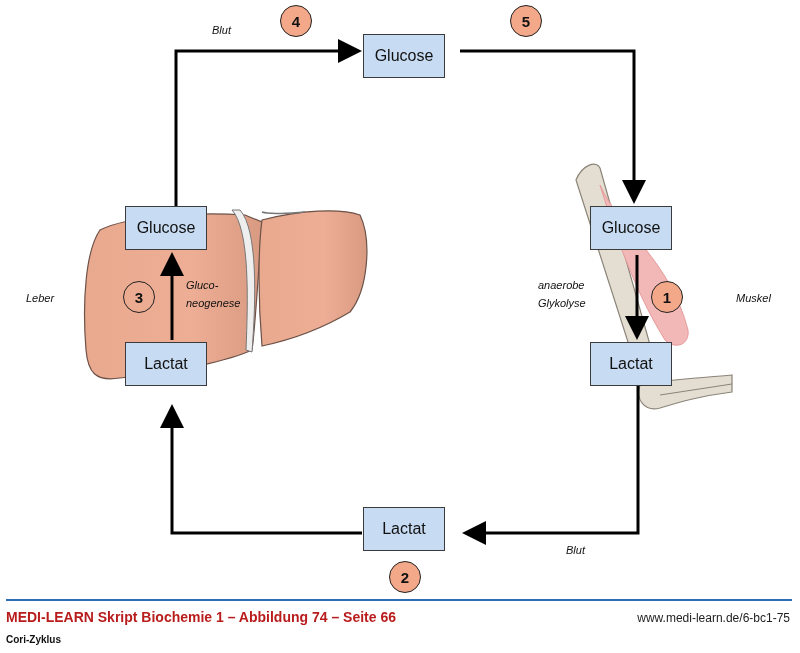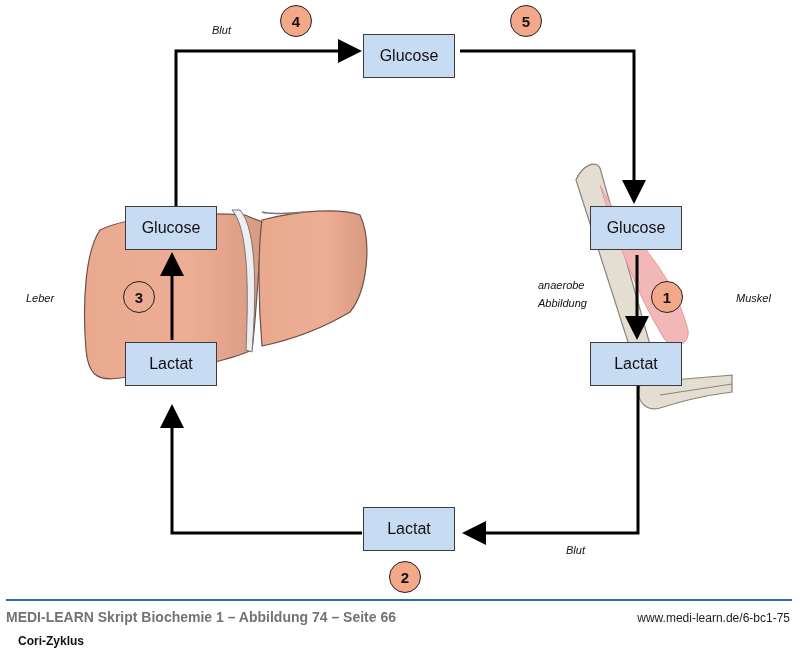--- a/index.html
+++ b/index.html
@@ -1,27 +1,27 @@
 <!DOCTYPE html>
 <html><head>
 <meta charset="utf-8">
 <style>
   html, body { margin:0; padding:0; background:#ffffff; }
   body { width:800px; height:653px; position:relative; overflow:hidden; font-family:"Liberation Sans", sans-serif; }
   #diagram { position:absolute; left:0; top:0; width:800px; height:600px; }
-  .box { position:absolute; width:92px; height:44px; background:#c7dbf3; border:1.5px solid #3b3b3b; box-sizing:border-box;
+  .box { position:absolute; width:82px; height:44px; background:#c7dbf3; border:1.5px solid #3b3b3b; box-sizing:border-box;
          display:flex; align-items:center; justify-content:center; font-size:16px; color:#111; font-family:"Liberation Sans", sans-serif; }
   .label { position:absolute; font-style:italic; font-size:11px; color:#111; line-height:18px; }
   .badge { position:absolute; width:32px; height:32px; border-radius:50%; border:1.5px solid #222; box-sizing:border-box;
            background:#f3a88a; display:flex; align-items:center; justify-content:center; font-weight:bold; font-size:15px; color:#111; }
   .badge.plain { background:transparent; }
   .rule { position:absolute; left:6px; right:8px; top:599px; height:2px; background:#2d6db5; }
-  .footer-title { position:absolute; left:6px; top:609px; font-weight:bold; font-size:14px; color:#737373; }
+  .footer-title { position:absolute; left:6px; top:609px; font-weight:bold; font-size:14px; color:#b91c1c; }
   .footer-url { position:absolute; right:10px; top:611px; font-size:12px; color:#222; }
-  .footer-sub { position:absolute; left:18px; top:634px; font-weight:bold; font-size:12px; color:#111; }
+  .footer-sub { position:absolute; left:6px; top:634px; font-weight:bold; font-size:10px; color:#111; }
 </style>
 </head>
 <body>
 
 <div id="diagram">
   <svg width="800" height="600" style="position:absolute;left:0;top:0">
     <defs>
       <marker id="arr" markerWidth="8" markerHeight="8" refX="6" refY="4" orient="auto">
         <path d="M0,0 L8,4 L0,8 Z" fill="#000"></path>
       </marker>
@@ -60,23 +60,27 @@
   <div class="box" style="left:125px;top:206px;">Glucose</div>
   <div class="box" style="left:125px;top:342px;">Lactat</div>
   <div class="box" style="left:590px;top:206px;">Glucose</div>
   <div class="box" style="left:590px;top:342px;">Lactat</div>
   <div class="box" style="left:363px;top:507px;">Lactat</div>
 
   <div class="label" style="left:212px;top:21px;">Blut</div>
   <div class="label" style="left:566px;top:541px;">Blut</div>
   <div class="label" style="left:26px;top:289px;">Leber</div>
   <div class="label" style="left:736px;top:289px;">Muskel</div>
+  <div class="label" style="left:186px;top:276px;">
+    <div>Gluco-</div>
+    <div>neogenese</div>
+  </div>
   <div class="label" style="left:538px;top:276px;font-style:italic;">
     <div>anaerobe</div>
-    <div>Abbildung</div>
+    <div>Glykolyse</div>
   </div>
 
   <div class="badge" style="left:651px;top:281px;">1</div>
   <div class="badge" style="left:389px;top:561px;">2</div>
   <div class="badge plain" style="left:123px;top:281px;">3</div>
   <div class="badge" style="left:280px;top:5px;">4</div>
   <div class="badge" style="left:510px;top:5px;">5</div>
 </div>
 
 <div class="rule"></div>

